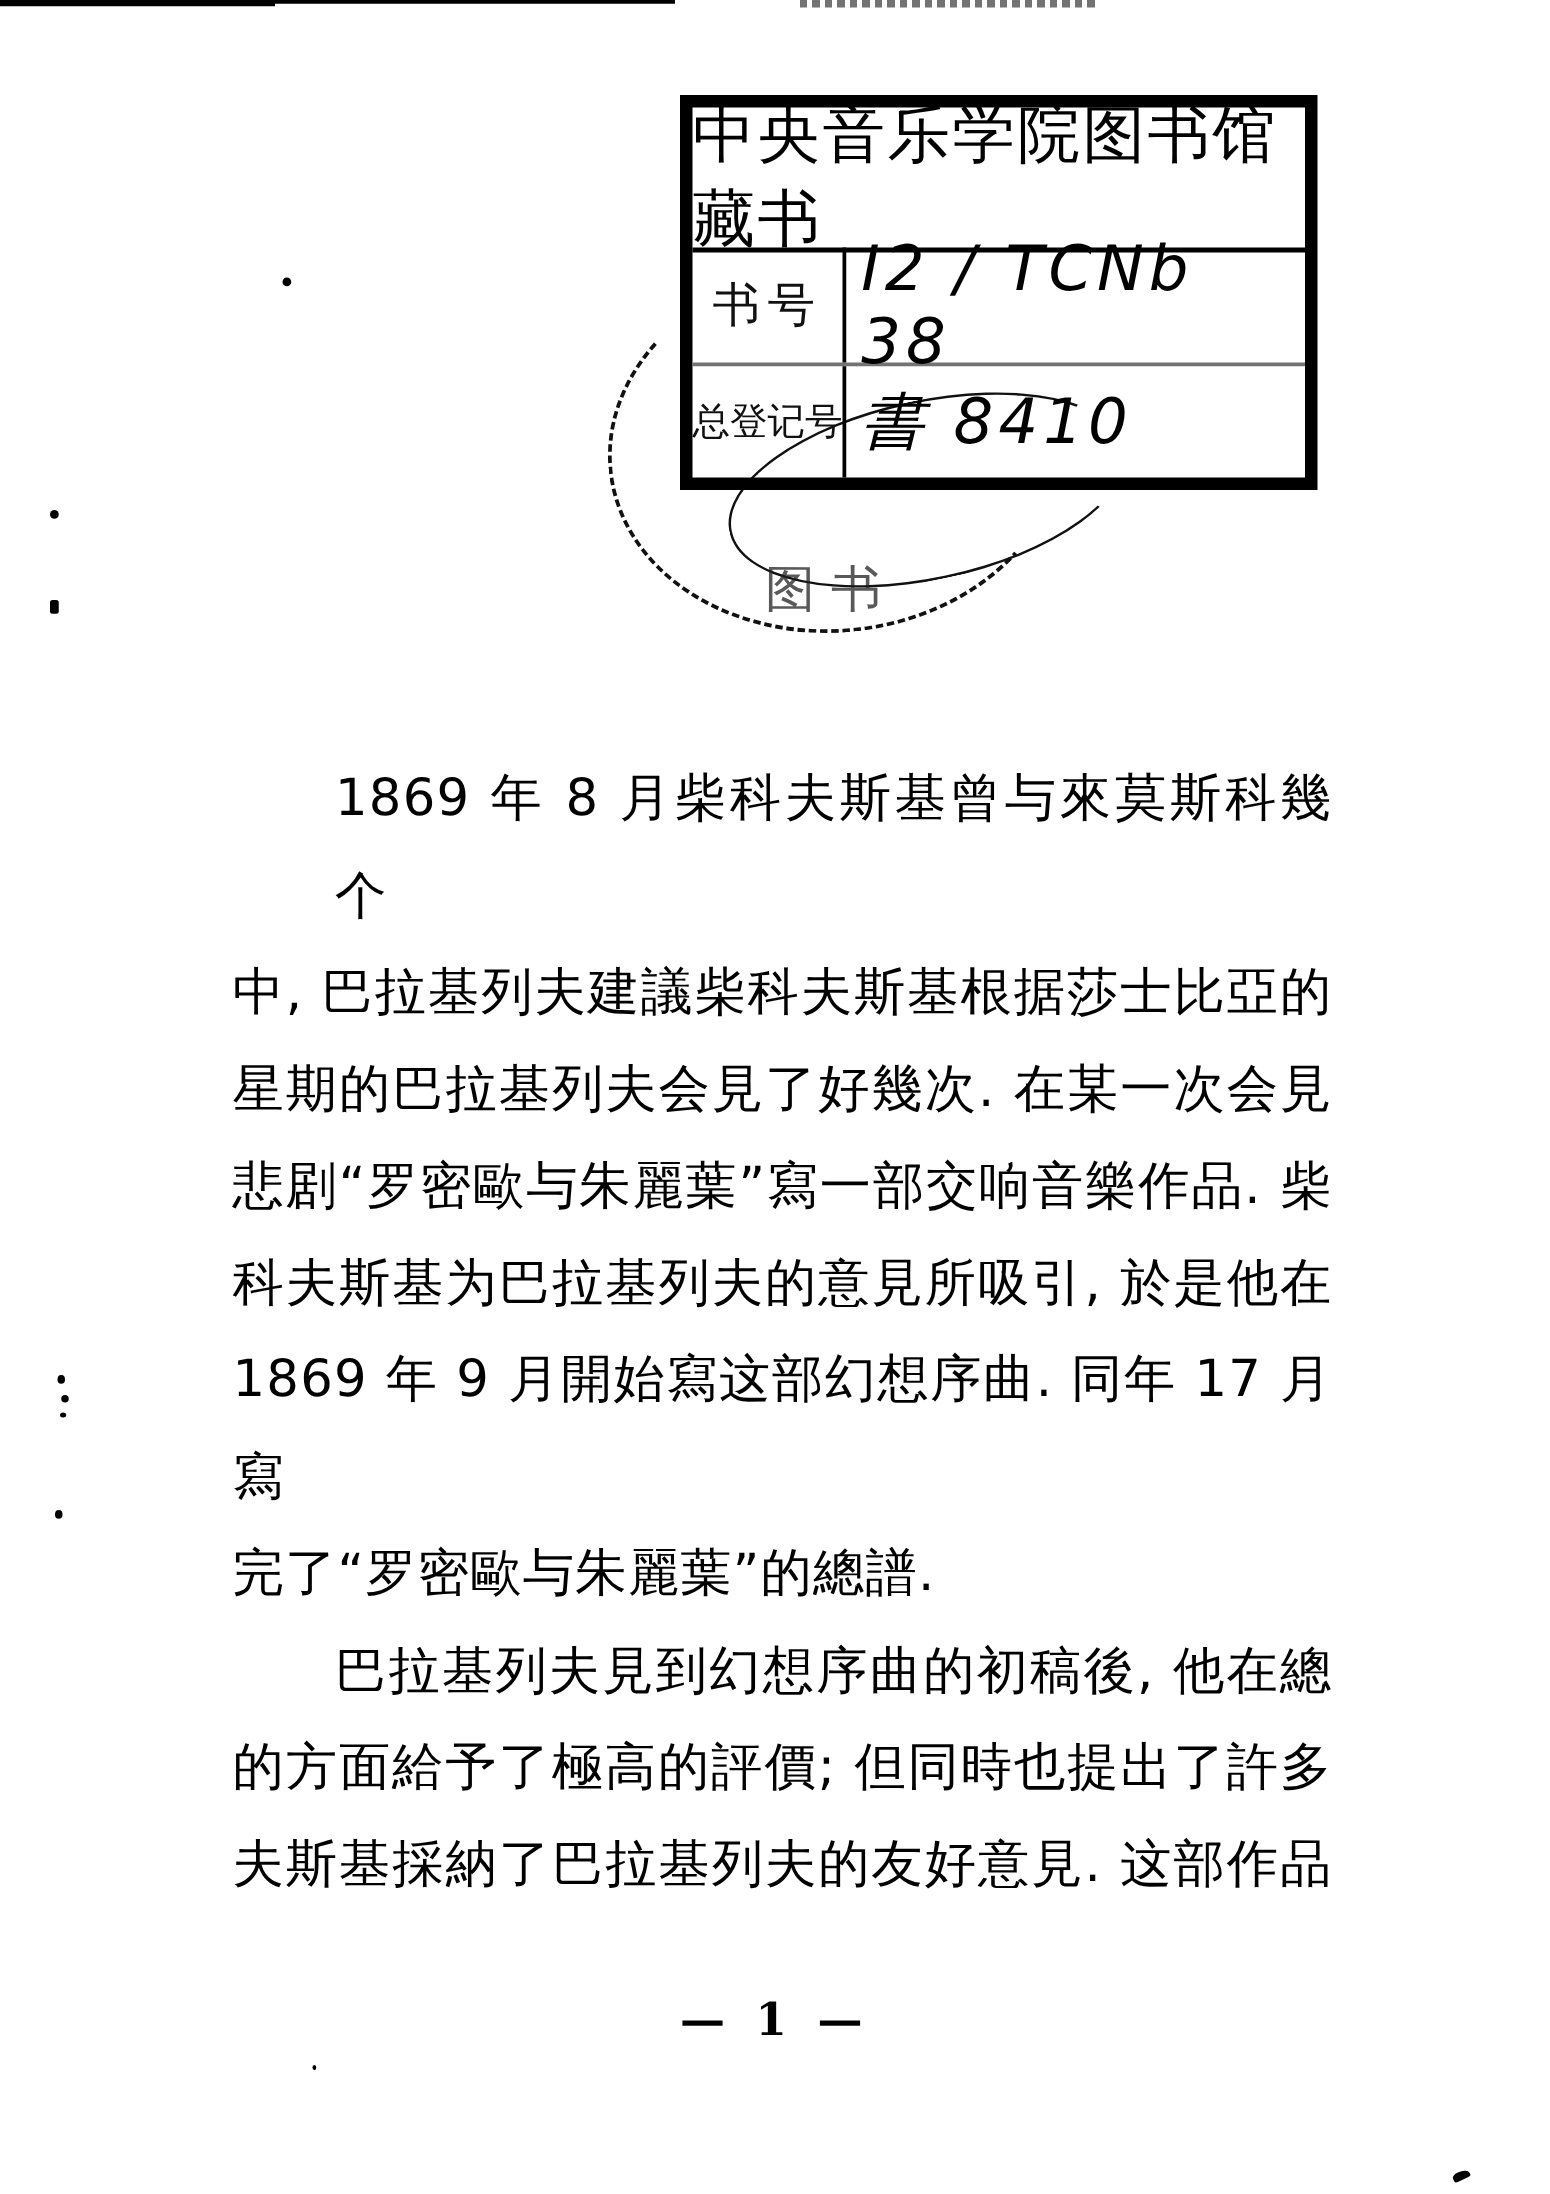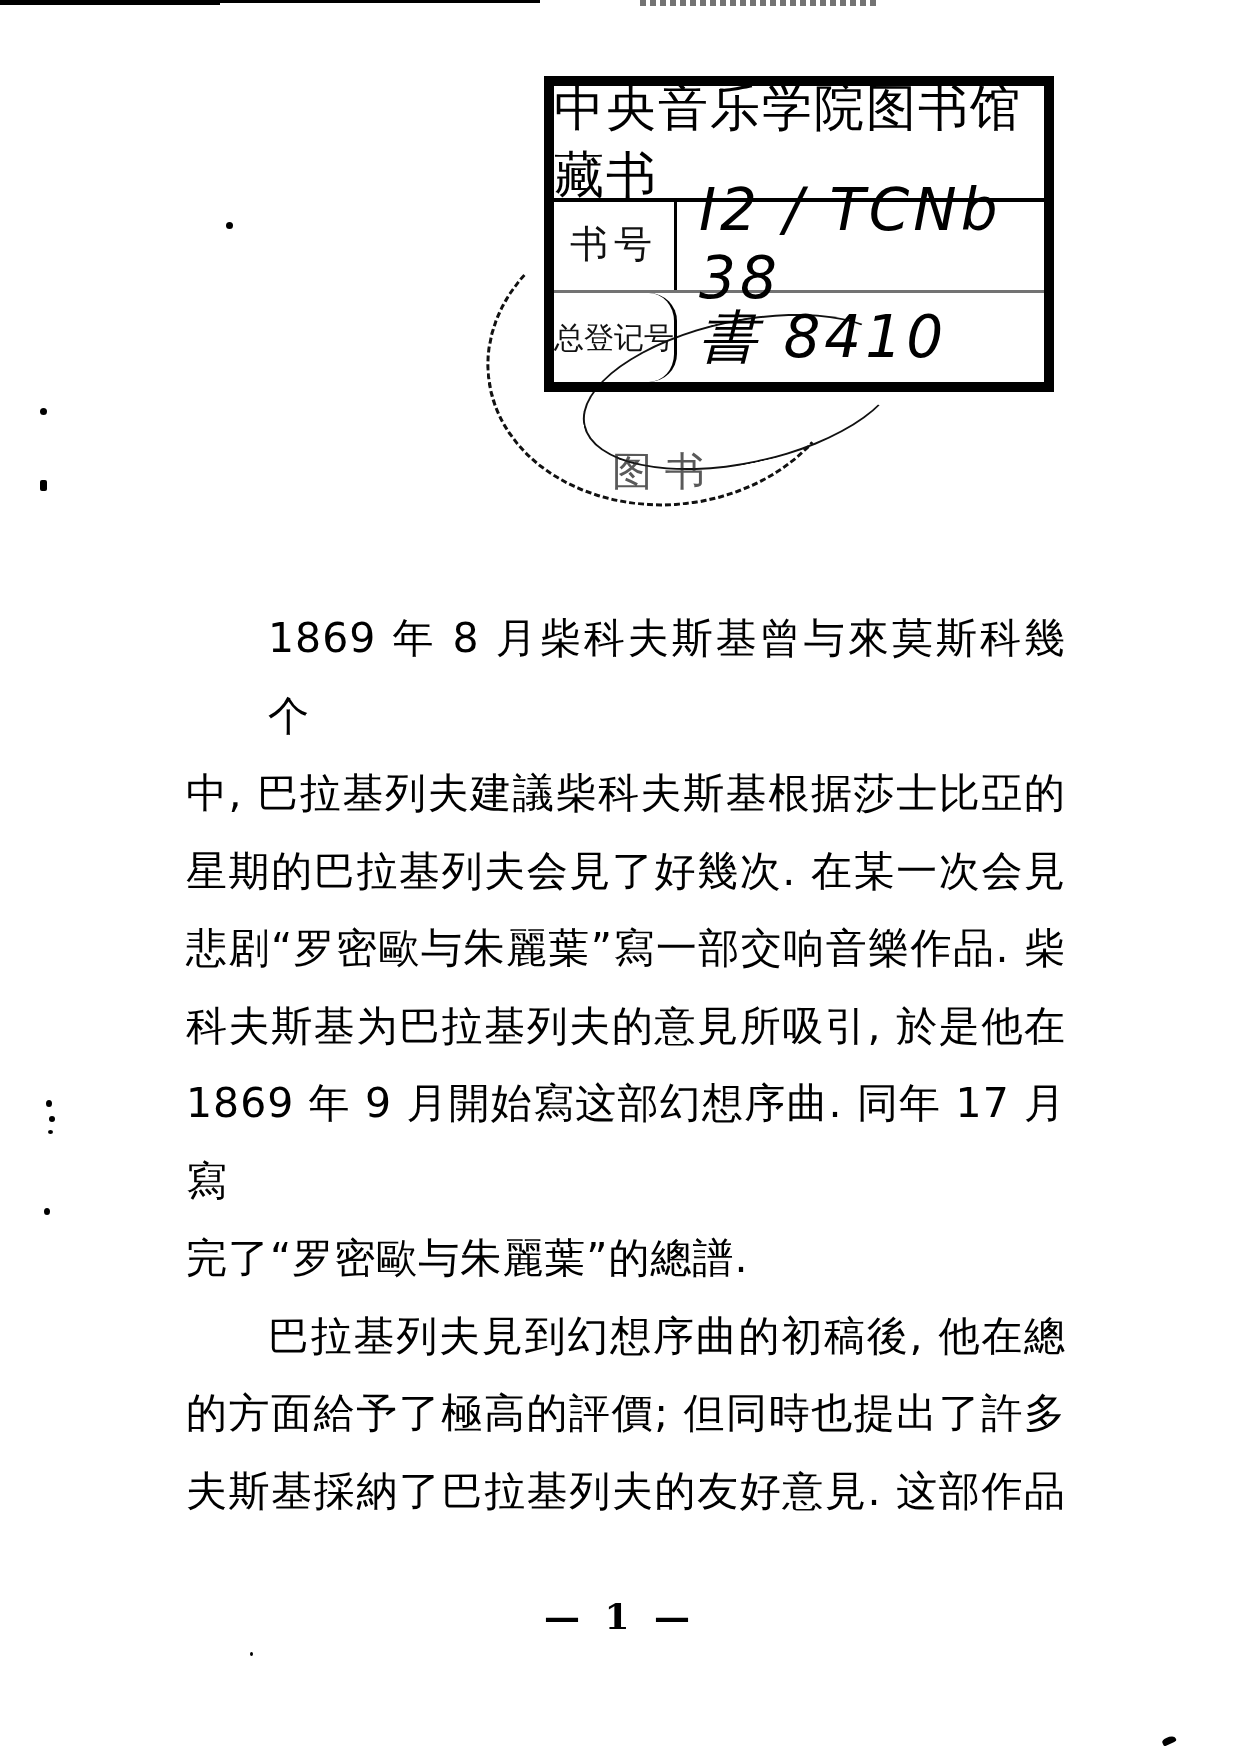--- a/index.html
+++ b/index.html
@@ -22,23 +22,23 @@
   .stamp { position: absolute; left: 544px; top: 76px; width: 510px; height: 316px;
     border: 10px solid #000; box-sizing: border-box; background: transparent; }
   .stamp-title { position: absolute; left: 0; top: 0; right: 0; height: 112px; border-bottom: 4px solid #000;
     display: flex; align-items: center; justify-content: center; font-size: 50px; letter-spacing: 2px;
     font-family: "DejaVu Sans", "Liberation Sans", sans-serif; font-weight: normal; }
   .stamp-row { position: absolute; left: 0; right: 0; display: flex; }
   .stamp-row.r1 { top: 112px; height: 92px; border-bottom: 3px solid #737373; }
   .stamp-row.r2 { top: 207px; height: 89px; }
   .stamp-label { width: 120px; border-right: 3px solid #000; display: flex; align-items: center; justify-content: center;
     font-size: 38px; font-family: "DejaVu Sans", sans-serif; letter-spacing: 6px; color: #111; }
-  .stamp-label.small { font-size: 30px; flex-direction: column; letter-spacing: 0; line-height: 1.05; border-radius: 28px; }
-  .stamp-value { flex: 1; display: flex; align-items: center; padding-left: 22px;
-    font-family: "DejaVu Sans", sans-serif; font-size: 58px; font-style: italic; letter-spacing: 4px; }
+  .stamp-label.small { font-size: 30px; flex-direction: column; letter-spacing: 0; line-height: 1.05; }
+  .stamp-value { flex: 1; display: flex; align-items: center; padding-left: 12px;
+    font-family: "DejaVu Sans", sans-serif; font-size: 50px; font-style: italic; letter-spacing: 4px; }
 
   
   .page { position: absolute; left: 186px; top: 600px; width: 880px; }
   .para p { margin: 0; font-size: 41px; line-height: 77.5px; font-weight: normal; letter-spacing: 1px;
     text-align: justify; text-align-last: justify; font-family: "DejaVu Sans", "Liberation Sans", sans-serif; }
   .para p.indent { padding-left: 82px; }
   .para p.last { text-align-last: left; }
 
   .pagenum { position: absolute; top: 1595px; left: 0; width: 1240px; text-align: center; font-size: 36px; font-weight: bold; letter-spacing: 6px; }
 

